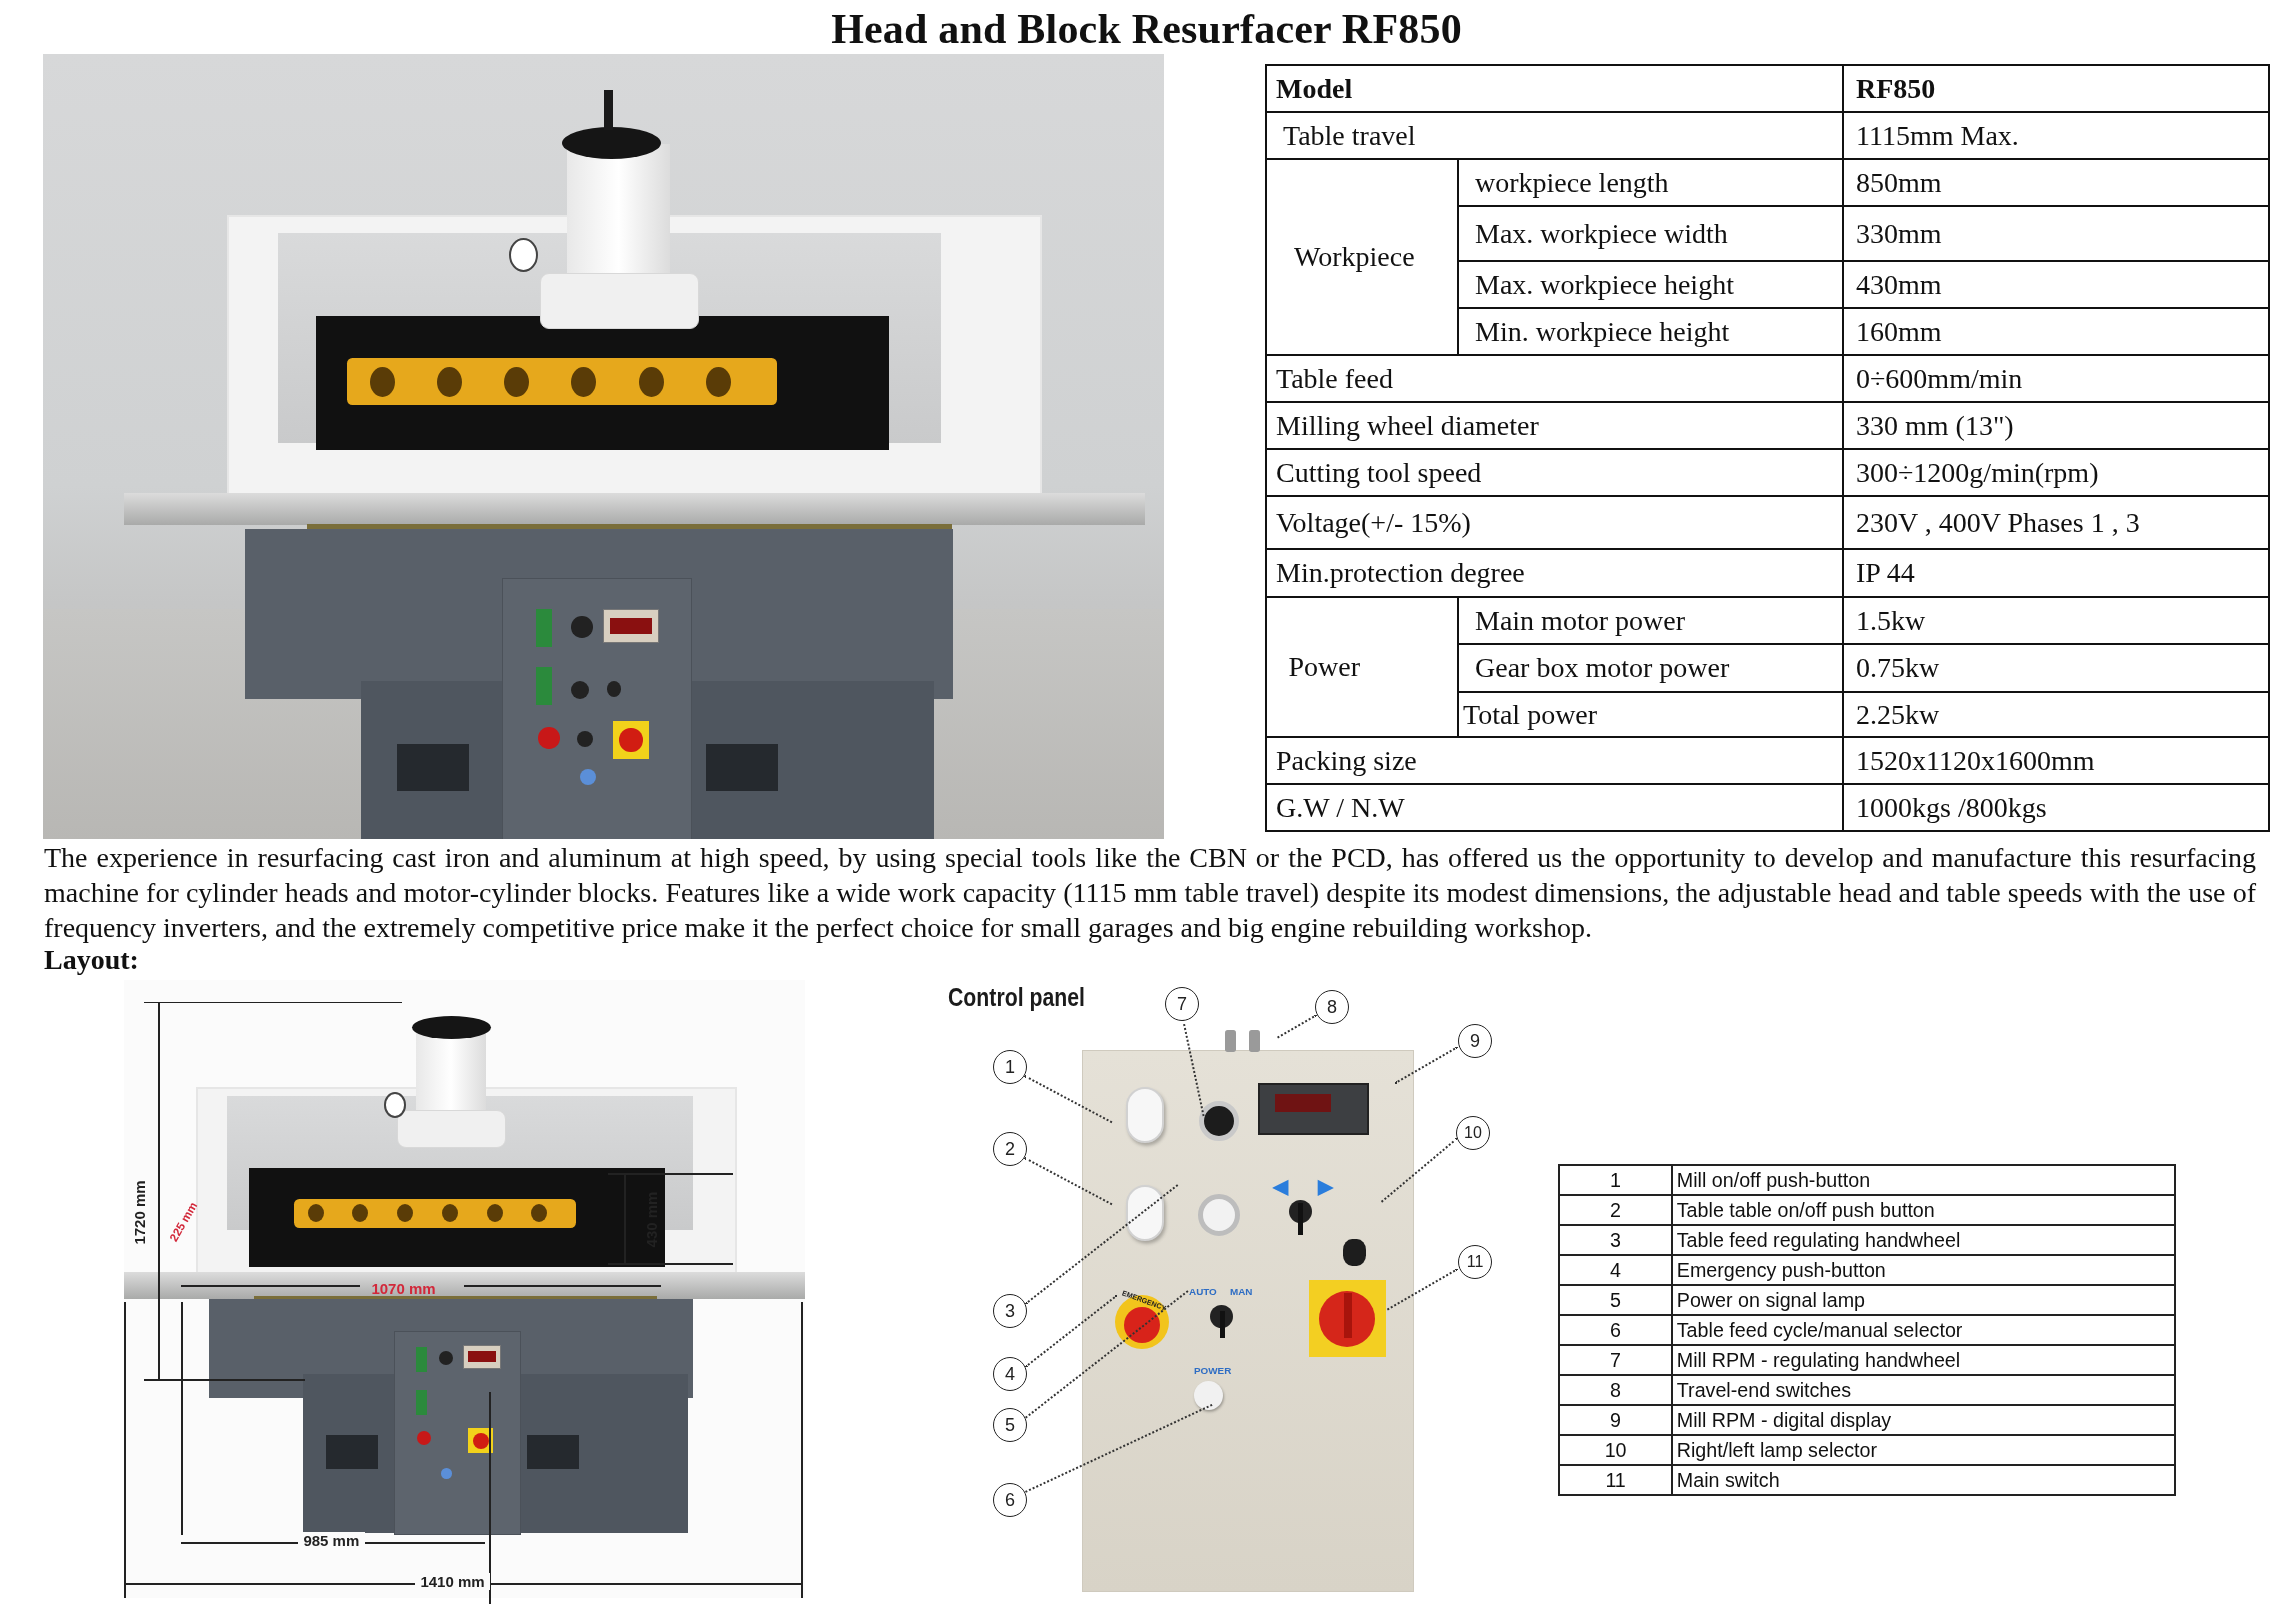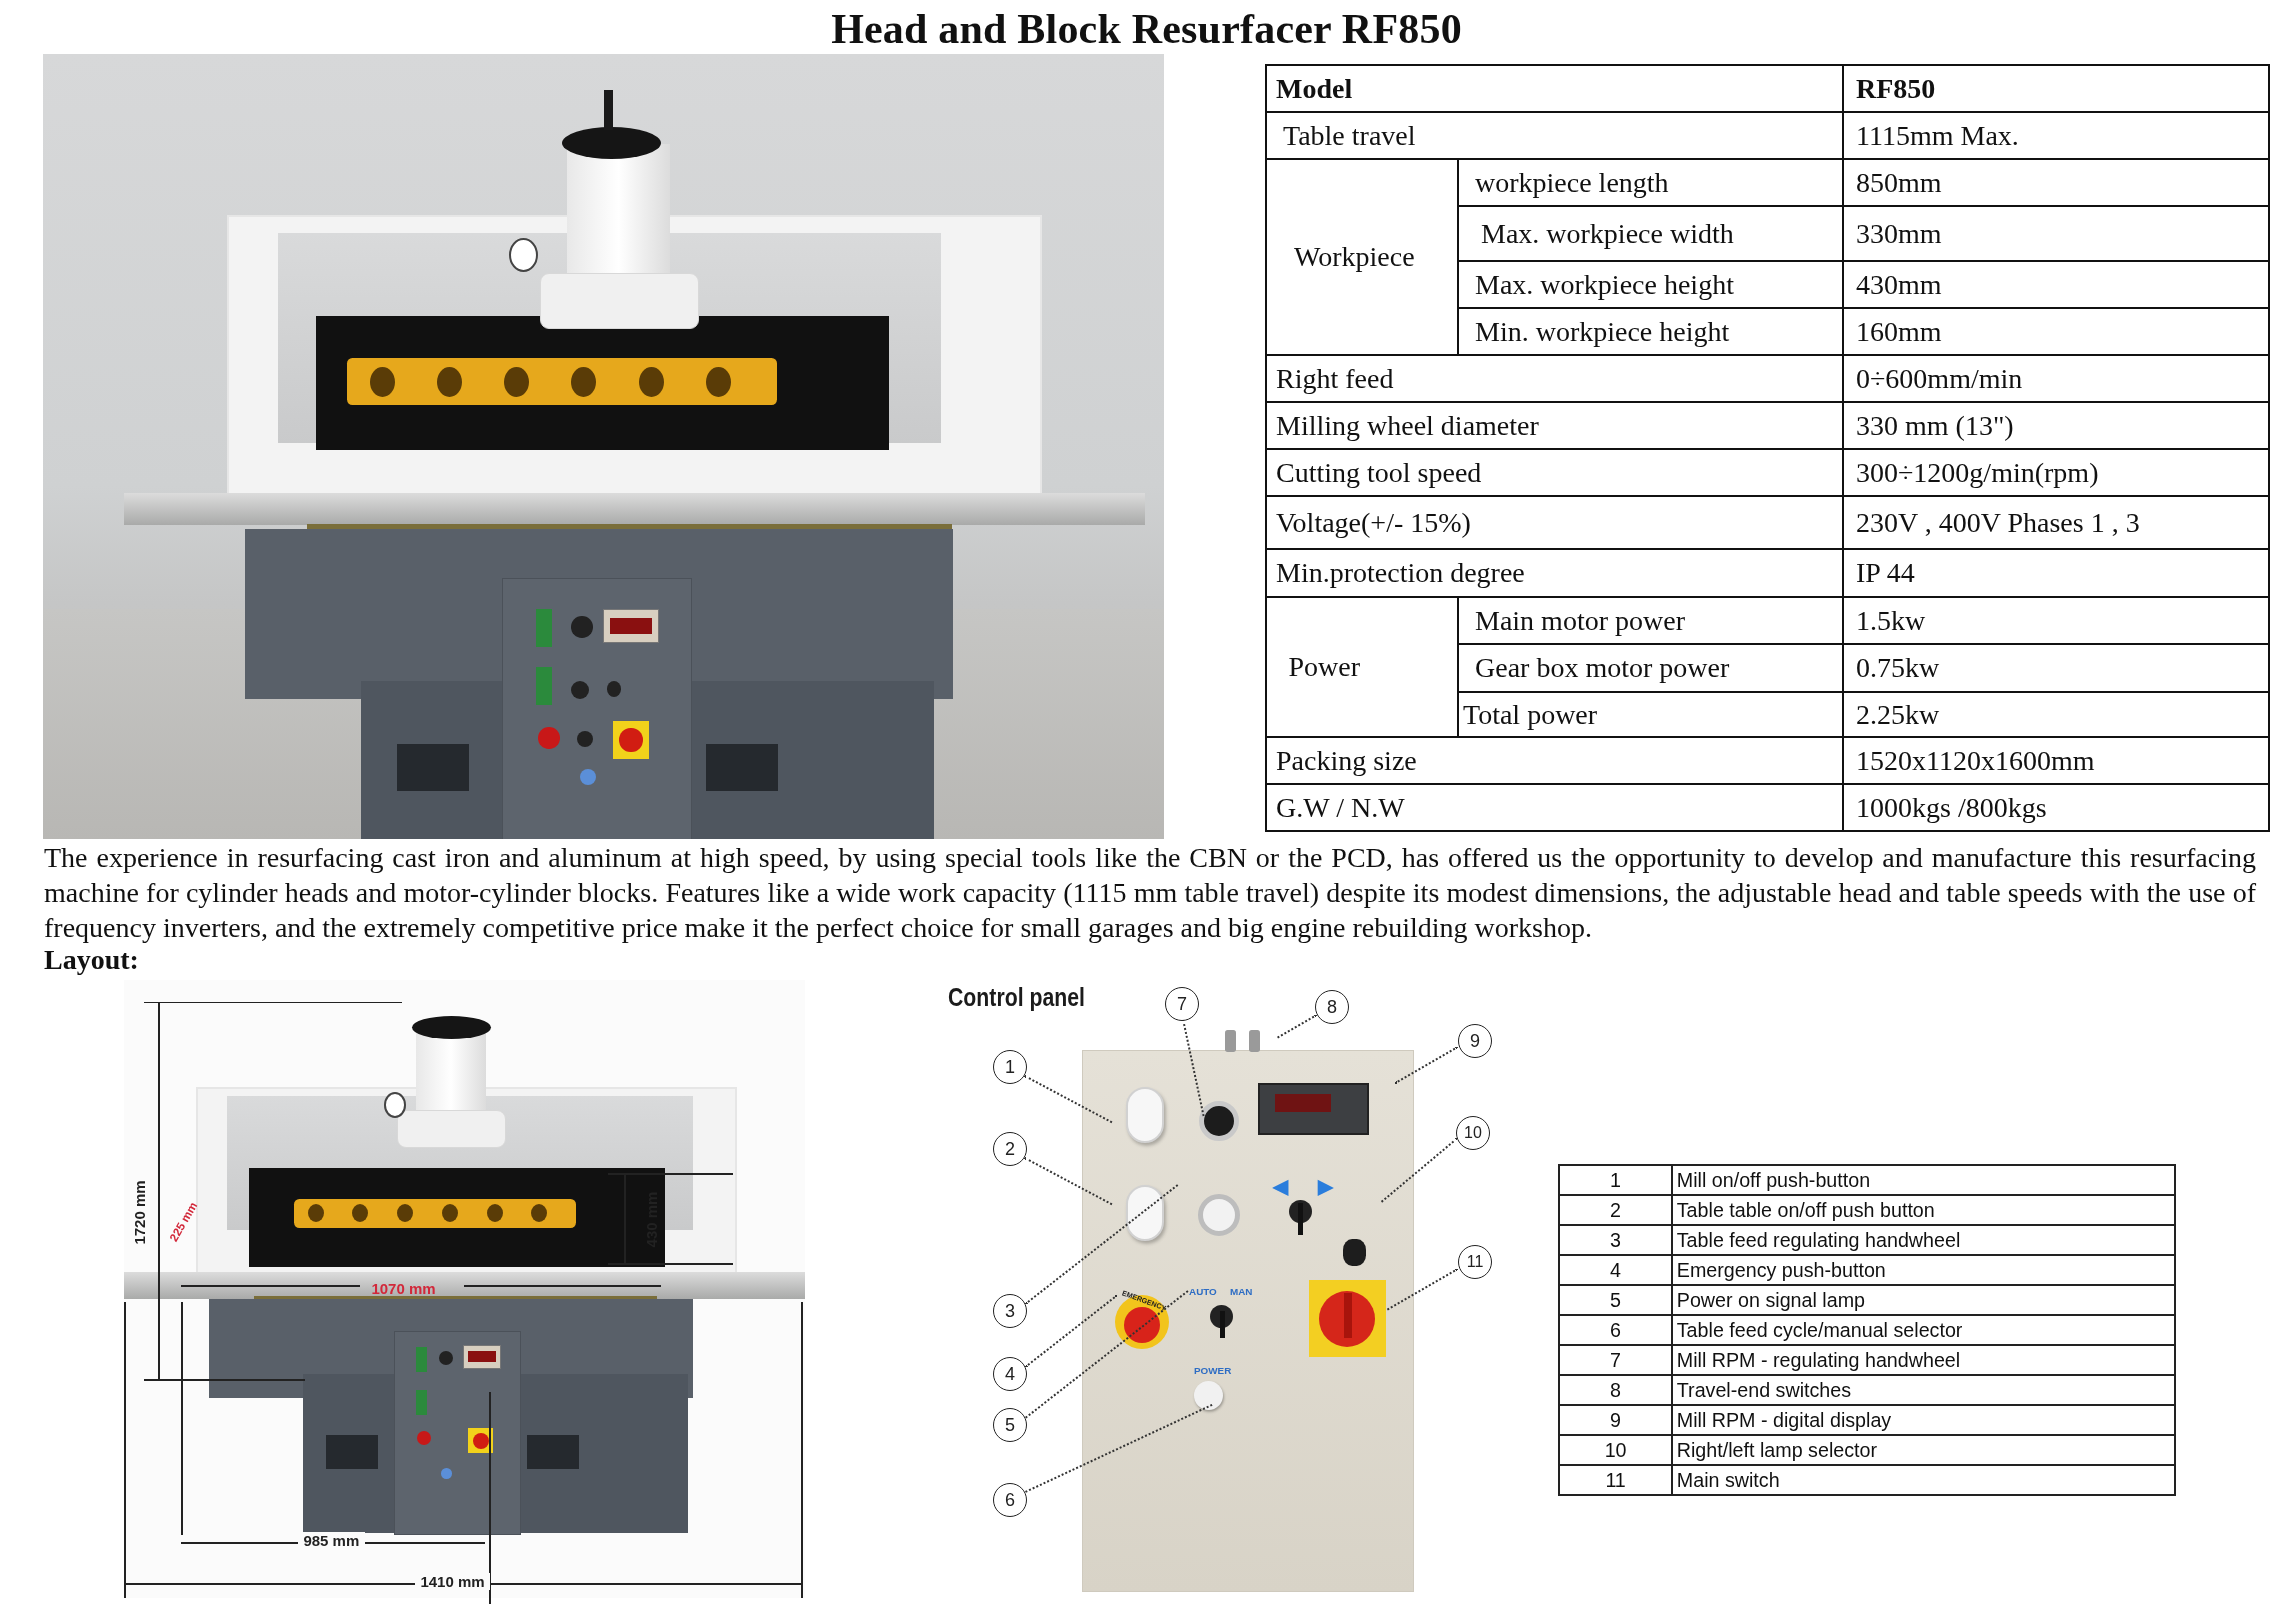--- a/index.html
+++ b/index.html
@@ -138,33 +138,33 @@
   <tr style="height:47px;">
     <td colspan="2" style="padding-left:16px;">Table travel</td>
     <td class="val">1115mm Max.</td>
   </tr>
   <tr style="height:47px;">
     <td rowspan="4" class="cat" style="width:163px;">Workpiece</td>
     <td style="padding-left:16px;">workpiece length</td>
     <td class="val">850mm</td>
   </tr>
   <tr style="height:55px;">
-    <td style="padding-left:22px;">Max. workpiece width</td>
+    <td style="padding-left:16px;">Max. workpiece width</td>
     <td class="val">330mm</td>
   </tr>
   <tr style="height:47px;">
     <td style="padding-left:16px;">Max. workpiece height</td>
     <td class="val">430mm</td>
   </tr>
   <tr style="height:47px;">
     <td style="padding-left:16px;">Min. workpiece height</td>
     <td class="val">160mm</td>
   </tr>
   <tr style="height:47px;">
-    <td colspan="2">Right feed</td>
+    <td colspan="2">Table feed</td>
     <td class="val">0÷600mm/min</td>
   </tr>
   <tr style="height:47px;">
     <td colspan="2">Milling wheel diameter</td>
     <td class="val">330 mm (13")</td>
   </tr>
   <tr style="height:47px;">
     <td colspan="2">Cutting tool speed</td>
     <td class="val">300÷1200g/min(rpm)</td>
   </tr>

